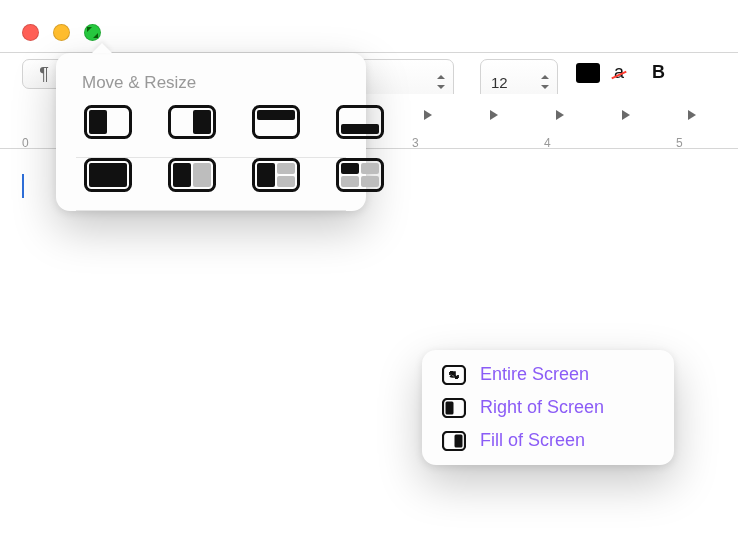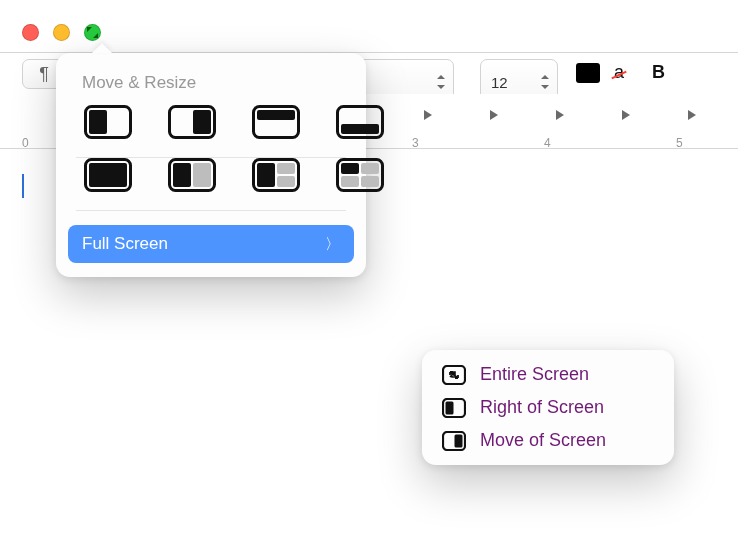--- a/index.html
+++ b/index.html
@@ -40,21 +40,21 @@
   .section-label{font-size:17px;color:#989898;font-weight:500;padding:20px 0 12px 26px}
   .icon-row{display:flex;gap:36px;padding:0 0 18px 28px}
   .win-icon-btn{width:48px;height:34px;border:none;background:none;padding:0;cursor:pointer}
   .separator{height:1px;background:#e4e4e4;margin:0 20px}
   .menu-item{margin:14px 12px 14px 12px;height:38px;border-radius:8px;display:flex;align-items:center;padding:0 14px;font-size:17px}
   .menu-item.highlight{background:#4d94ff;color:#fff}
   .menu-item .chev{margin-left:auto;color:#fff;font-size:15px}
 
   
   .submenu{position:absolute;left:422px;top:350px;width:252px;background:#fdfdfd;border-radius:14px;padding:8px 0;box-shadow:0 18px 45px rgba(0,0,0,.22),0 2px 8px rgba(0,0,0,.1)}
-  .sub-item{display:flex;align-items:center;gap:14px;padding:6px 20px;font-size:18px;color:#701a75;cursor:default}
+  .sub-item{display:flex;align-items:center;gap:14px;padding:6px 20px;font-size:18px;color:#8b5cf6;cursor:default}
   .sub-icon{width:24px;height:20px;display:flex;align-items:center;justify-content:center}
 
   svg{display:block}
 </style>
 </head>
 <body>
 
 <div class="titlebar">
   <div class="traffic-lights">
     <div class="tl tl-close"></div>
@@ -177,24 +177,20 @@
       <svg width="48" height="34">
           <rect x="1.5" y="1.5" width="45" height="31" rx="6" fill="none" stroke="#111" stroke-width="3"></rect>
           <rect x="5" y="5" width="18" height="11" rx="2" fill="#111"></rect>
           <rect x="25" y="5" width="18" height="11" rx="2" fill="#bdbdbd"></rect>
           <rect x="5" y="18" width="18" height="11" rx="2" fill="#bdbdbd"></rect>
           <rect x="25" y="18" width="18" height="11" rx="2" fill="#bdbdbd"></rect>
         </svg>
     </button>
   </div>
   <div class="separator"></div>
-  <div class="menu-item highlight">
-    <span>Full Screen</span>
-    <span class="chev">〉</span>
-  </div>
 </div>
 
 <div class="submenu">
   <div class="sub-item">
     <span class="sub-icon">
       <svg width="24" height="20">
           <rect x="1" y="1" width="22" height="18" rx="4" fill="none" stroke="#111" stroke-width="2.2"></rect>
           <path d="M7 12 L12 7 M9 7 L12 7 L12 10 M12 12 L9 12 L9 9" stroke="#111" stroke-width="1.6" fill="none" transform="translate(1 0)"></path>
           <path d="M8 7 L16 13" stroke="#111" stroke-width="1.8"></path>
           <path d="M8 7 L11 7 M8 7 L8 10 M16 13 L13 13 M16 13 L16 10" stroke="#111" stroke-width="1.8"></path>
@@ -211,15 +207,15 @@
     </span>
     <span>Right of Screen</span>
   </div>
   <div class="sub-item">
     <span class="sub-icon">
       <svg width="24" height="20">
           <rect x="1" y="1" width="22" height="18" rx="4" fill="none" stroke="#111" stroke-width="2.2"></rect>
           <rect x="12.5" y="3.5" width="8" height="13" rx="1.5" fill="#111"></rect>
         </svg>
     </span>
-    <span>Move of Screen</span>
+    <span>Fill of Screen</span>
   </div>
 </div>
 
 </body></html>

